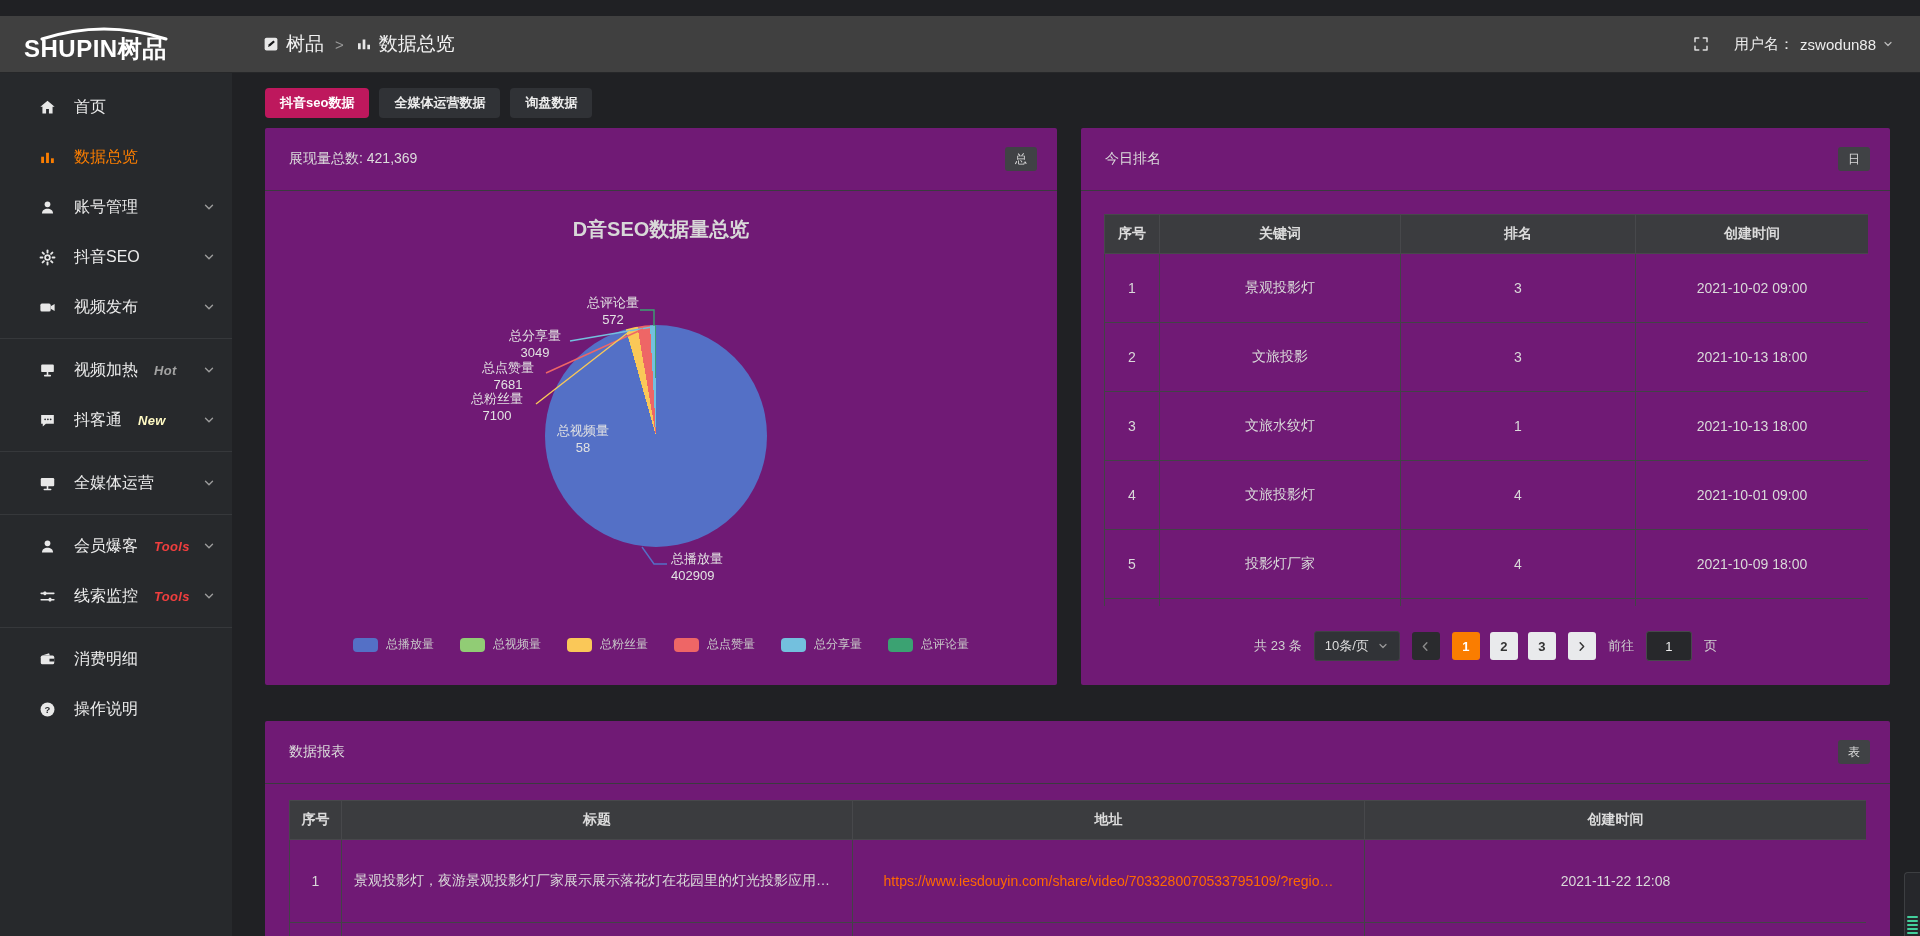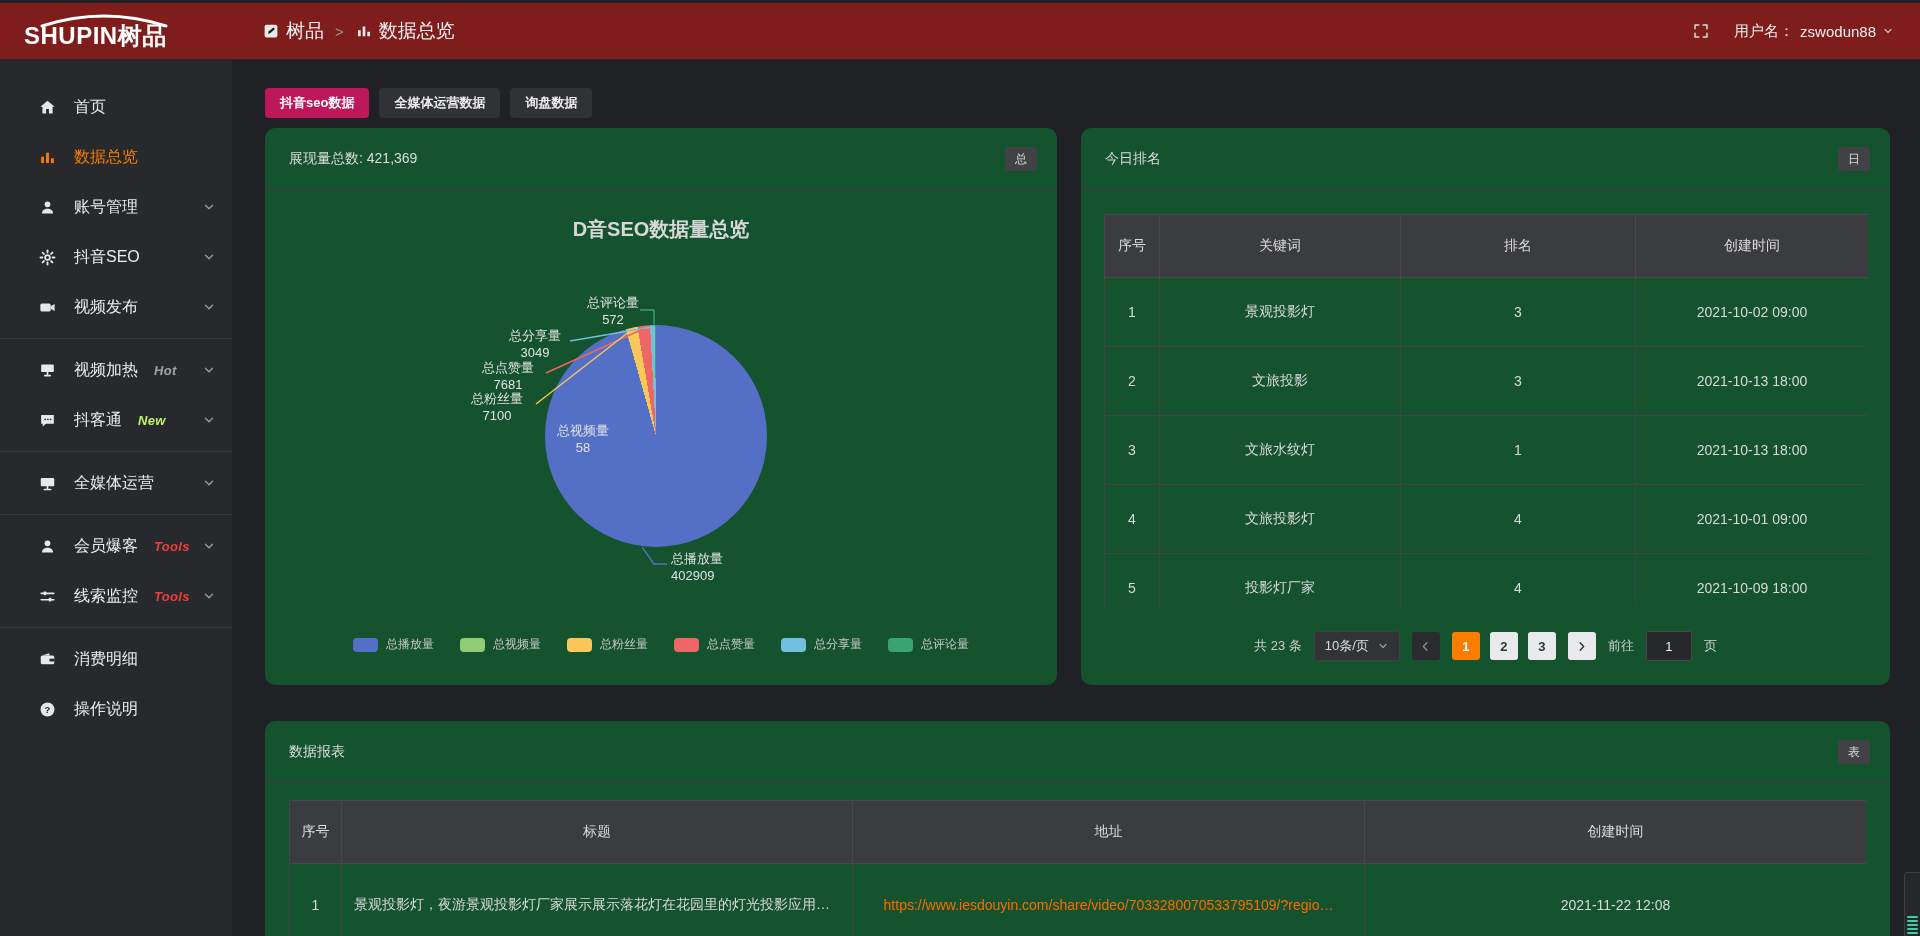--- a/index.html
+++ b/index.html
@@ -6,21 +6,21 @@
   body{
     width:1920px;height:936px;overflow:hidden;position:relative;
     background:#202124;color:#e4e4e4;
     font-family:"Liberation Sans","DejaVu Sans",sans-serif;
   }
   svg{display:block}
   .ic{display:inline-flex;align-items:center;justify-content:center}
   .ic svg{width:100%;height:100%}
 
   
-  .app-header{position:absolute;top:3px;left:0;right:0;height:56px;background:#7f1d1d;
+  .app-header{position:absolute;top:16px;left:0;right:0;height:56px;background:#404040;
     display:flex;align-items:center;z-index:20;border-bottom:1px solid #262729}
   .logo{width:232px;box-sizing:border-box;padding-left:24px;position:relative;cursor:default}
   .logo-arc{position:absolute;left:38px;top:4px}
   .logo-text{font-size:24px;font-weight:bold;color:#fff;letter-spacing:.5px;padding-top:10px;white-space:nowrap}
   .breadcrumb{display:flex;align-items:center;gap:9px;font-size:19px;color:#f2f2f2;margin-left:30px}
   .crumb{display:flex;align-items:center;gap:6px;cursor:pointer}
   .crumb-sep{color:#9a9a9a;font-size:15px;margin:0 2px}
   .bc-ic{width:18px;height:18px;color:#e8e8e8}
   .header-right{margin-left:auto;display:flex;align-items:center;gap:24px;padding-right:26px;font-size:15px;color:#ededed}
   .fullscreen{width:18px;height:18px;color:#dcdcdc;cursor:pointer}
@@ -40,21 +40,21 @@
 
   
   .main{position:absolute;left:232px;top:56px;right:0;bottom:0;overflow:hidden;
     box-sizing:border-box;padding:32px 30px 0 33px}
   .tabs{display:flex;gap:10px}
   .tab{height:30px;padding:0 15px;border-radius:4px;background:#303236;color:#ededed;
     font-size:13px;font-weight:bold;display:flex;align-items:center;cursor:pointer}
   .tab.active{background:#be185d;color:#fff}
 
   .panels-row{display:flex;gap:24px;margin-top:10px}
-  .panel{background:#14532d;border-radius:10px;position:relative;box-sizing:border-box}
+  .panel{background:#701a75;border-radius:2px;position:relative;box-sizing:border-box}
   .panel-header{height:62px;display:flex;align-items:center;justify-content:space-between;
     padding:0 20px 0 24px;border-bottom:1px solid #3a3b3e;font-size:14px;color:#dcdcdc}
   .corner-badge{min-width:24px;height:24px;padding:0 4px;background:#404245;border-radius:3px;
     display:flex;align-items:center;justify-content:center;font-size:12px;color:#dcdcdc;cursor:pointer}
 
   #overview-panel{width:792px;height:557px;flex:0 0 auto}
   #rank-panel{flex:1 1 auto;height:557px}
   #report-panel{margin-top:36px;height:300px}
 
   
@@ -66,21 +66,21 @@
   .callout div{white-space:nowrap}
   .legend{position:absolute;left:0;right:0;top:508px;display:flex;justify-content:center;gap:26px}
   .legend-item{display:flex;align-items:center;gap:8px;font-size:12px;color:#c9c9c9;cursor:pointer}
   .legend-swatch{width:25px;height:14px;border-radius:4px}
 
   
   .tbl-wrap{position:absolute;overflow:hidden}
   #rank-table-wrap{left:23px;top:86px;width:764px;height:392px}
   #report-table-wrap{left:24px;top:79px;width:1577px;height:178px}
   table.data-table{border-collapse:collapse;table-layout:fixed;width:100%;font-size:14px;color:#dcdcdc}
-  .data-table th{background:#3b3c3f;font-weight:normal;height:38px;border:1px solid #47484b;padding:12px 8px}
+  .data-table th{background:#3b3c3f;font-weight:bold;height:38px;border:1px solid #47484b;padding:0 8px}
   .data-table td{border:1px solid #424346;text-align:center;padding:0 12px;overflow:hidden;
     white-space:nowrap;text-overflow:ellipsis;color:#d9d9d9}
   #rank-table-wrap td{height:68px}
   #report-table-wrap td{height:82px}
   .link{color:#ff6a00;cursor:pointer}
 
   
   .pagination{position:absolute;left:0;right:0;top:503px;display:flex;align-items:center;
     justify-content:center;gap:12px;font-size:13px;color:#cfcfcf}
   .page-size{display:flex;align-items:center;gap:8px;background:#313337;border:1px solid #3f4144;
@@ -241,21 +241,21 @@
         <svg viewBox="0 0 24 24" fill="none">
           <path d="M4 5h16v11H10l-4 3.5V16H4z" fill="currentColor"></path>
           <g fill="#27292c">
             <circle cx="9" cy="10.5" r="1.1"></circle>
             <circle cx="12.5" cy="10.5" r="1.1"></circle>
             <circle cx="16" cy="10.5" r="1.1"></circle>
           </g>
         </svg>
       </span>
       <span>抖客通</span>
-      <span class="mi-badge" style="color:#bef264">New</span>
+      <span class="mi-badge" style="color:#fef9c3">New</span>
       <span class="ic mi-chevron">
         <svg viewBox="0 0 24 24" fill="none">
           <path d="M6 9l6 6 6-6" stroke="currentColor" stroke-width="2.4" stroke-linecap="round" stroke-linejoin="round"></path>
         </svg>
       </span>
     </div>
     <div class="menu-divider"></div>
     <div class="menu-item">
       <span class="ic mi-icon">
         <svg viewBox="0 0 24 24" fill="none">

